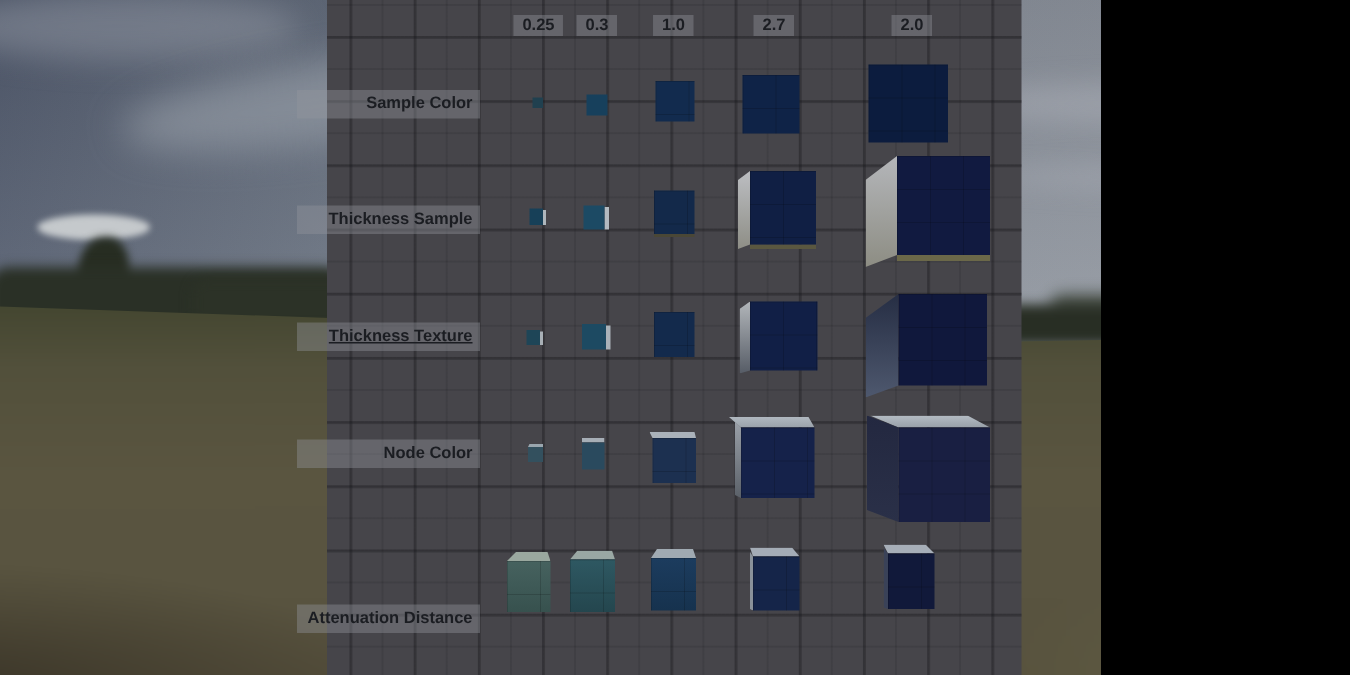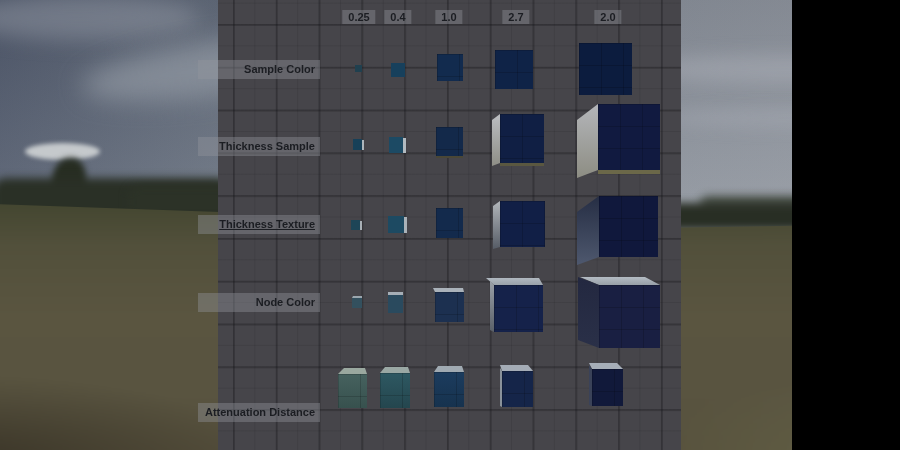--- a/index.html
+++ b/index.html
@@ -1,16 +1,16 @@
 <!DOCTYPE html>
 <html style="--panel-bg: #46454a; --grid-line: rgba(18,18,22,0.28); --grid-minor: rgba(18,18,22,0.12); --label-bg: rgba(148,151,158,0.40); --label-text: #1b1d22;"><head>
 <meta charset="utf-8">
 <style>
   html,body{margin:0;padding:0;background:#000;}
-  #stage{position:relative;width:792px;height:450px;overflow:hidden;
+  #stage{position:relative;width:734px;height:450px;overflow:hidden;
     font-family:"Liberation Sans",sans-serif;}
   #stage *{position:absolute;box-sizing:border-box;}
   
   .sky{left:0;top:0;width:900px;height:250px;
     background:
       linear-gradient(to bottom, rgba(20,24,40,0.10), rgba(200,204,210,0.12) 80%),
       linear-gradient(100deg,#515a6c 0%,#67707e 26%,#7f8792 52%,#8d939c 72%,#969ba3 100%);}
   .cloud{border-radius:50%;}
   .cloud-a{left:25px;top:143px;width:75px;height:17px;background:#c5c9cc;filter:blur(2px);}
   .cloud-b{left:80px;top:40px;width:280px;height:55px;background:rgba(158,165,175,0.55);filter:blur(12px);transform:rotate(-8deg);}
@@ -59,21 +59,21 @@
   <div class="cloud cloud-e"></div>
   <div class="tree-tall"></div>
   <div class="trees-left"></div>
   <div class="trees-left2"></div>
   <div class="trees-right2"></div>
   <div class="trees-right"></div>
   <div class="grass"></div>
   <div class="panel"></div>
   <div id="labels">
       <div class="col-header" style="left: 359px;">0.25</div>
-      <div class="col-header" style="left: 398px;">0.4</div>
+      <div class="col-header" style="left: 398px;">0.3</div>
       <div class="col-header" style="left: 449px;">1.0</div>
       <div class="col-header" style="left: 516px;">2.7</div>
       <div class="col-header" style="left: 608px;">2.0</div>
       <div class="row-label" style="top: 60px;">Sample Color</div>
       <div class="row-label" style="top: 137px;">Thickness Sample</div>
       <div class="row-label" style="top: 215px; text-decoration: underline;">Thickness Texture</div>
       <div class="row-label" style="top: 293px;">Node Color</div>
       <div class="row-label" style="top: 371px; margin-top: 32px;">Attenuation Distance</div>
     </div>
   <div id="cubes">

